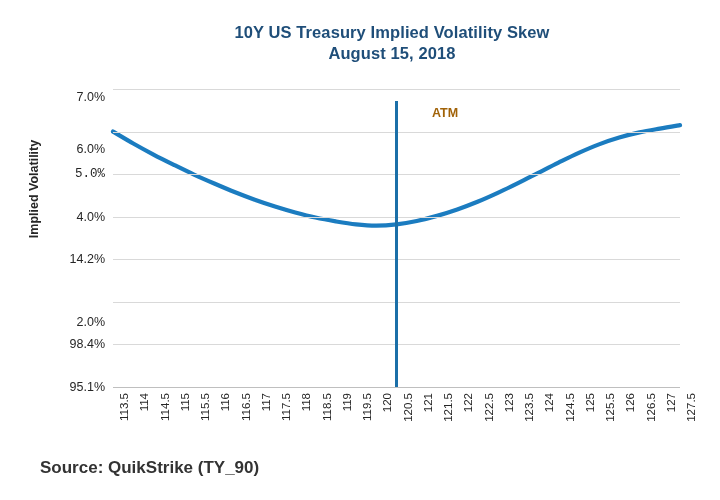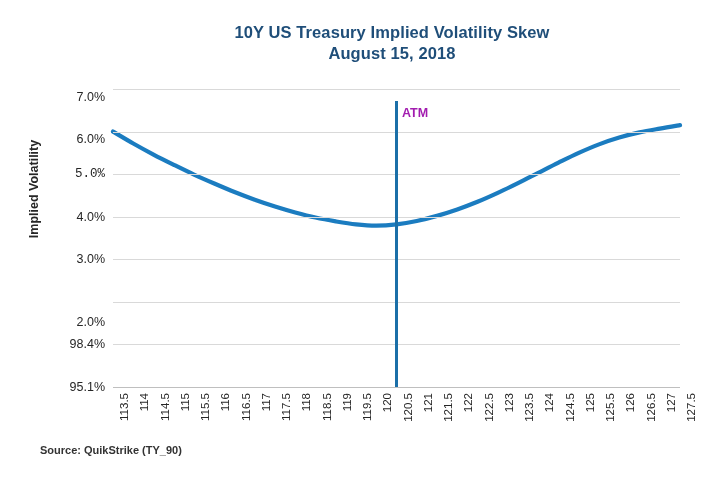--- a/index.html
+++ b/index.html
@@ -135,49 +135,49 @@
     position: absolute;
     font-size: 12.5px;
     font-weight: bold;
     color: #1B6FA8;
     white-space: nowrap;
   }
   
   #source-note {
     position: absolute;
     left: 40px;
-    top: 444px;
-    font-size: 11px;
+    top: 458px;
+    font-size: 17px;
     font-weight: bold;
     color: #333333;
     white-space: nowrap;
   }
 </style>
 </head>
 <body>
 
 <div id="chart-root">
 
   <div id="chart-title">
     <span>10Y US Treasury Implied Volatility Skew</span>
     <span class="line2">August 15, 2018</span>
   </div>
 
   <div id="yaxis-title">Implied Volatility</div>
 
   <div id="ytick-wrap">
       <div class="ytick" style="top: 0px; margin-top: 8px;">7.0%</div>
       <div class="ytickmark" style="top: 0px;"></div>
-      <div class="ytick" style="top: 50px;">6.0%</div>
+      <div class="ytick" style="top: 60px;">6.0%</div>
       <div class="ytickmark" style="top: 42.5714px;"></div>
       <div class="ytick" style="top: 85.1429px; font-family: Liberation Mono, monospace;">5.0%</div>
       <div class="ytickmark" style="top: 85.1429px;"></div>
       <div class="ytick" style="top: 127.714px;">4.0%</div>
       <div class="ytickmark" style="top: 127.714px;"></div>
-      <div class="ytick" style="top: 170.286px;">3.0%</div>
+      <div class="ytick" style="top: 170.286px;">14.2%</div>
       <div class="ytickmark" style="top: 170.286px;"></div>
       <div class="ytick" style="top: 212.857px; margin-top: 20px;">2.0%</div>
       <div class="ytickmark" style="top: 212.857px;"></div>
       <div class="ytick" style="top: 255.429px;">98.4%</div>
       <div class="ytickmark" style="top: 255.429px;"></div>
       <div class="ytick" style="top: 298px;">95.1%</div>
       <div class="ytickmark" style="top: 298px;"></div>
     </div>
 
   <div id="plot-area">
@@ -188,21 +188,21 @@
       <div class="gridline" style="top: 42.5714px;"></div>
       <div class="gridline" style="top: 85.1429px;"></div>
       <div class="gridline" style="top: 127.714px;"></div>
       <div class="gridline" style="top: 170.286px;"></div>
       <div class="gridline" style="top: 212.857px;"></div>
       <div class="gridline" style="top: 255.429px;"></div>
       <div class="gridline axis-zero" style="top: 298px;"></div>
     </div>
 
   <div id="atm-line" style="left: 395.4px; top: 101px; height: 286px; background: rgb(27, 111, 168);"></div>
-  <div id="atm-label" style="left: 402px; top: 106px; color: #a21caf;">ATM</div>
+  <div id="atm-label" style="left: 432px; top: 106px; color: #a16207;">ATM</div>
 
   <div id="xtick-wrap">
       <div class="xtick" style="left: 5px;">113.5</div>
       <div class="xtick" style="left: 25.25px;">114</div>
       <div class="xtick" style="left: 45.5px;">114.5</div>
       <div class="xtick" style="left: 65.75px;">115</div>
       <div class="xtick" style="left: 86px;">115.5</div>
       <div class="xtick" style="left: 106.25px;">116</div>
       <div class="xtick" style="left: 126.5px;">116.5</div>
       <div class="xtick" style="left: 146.75px;">117</div>

